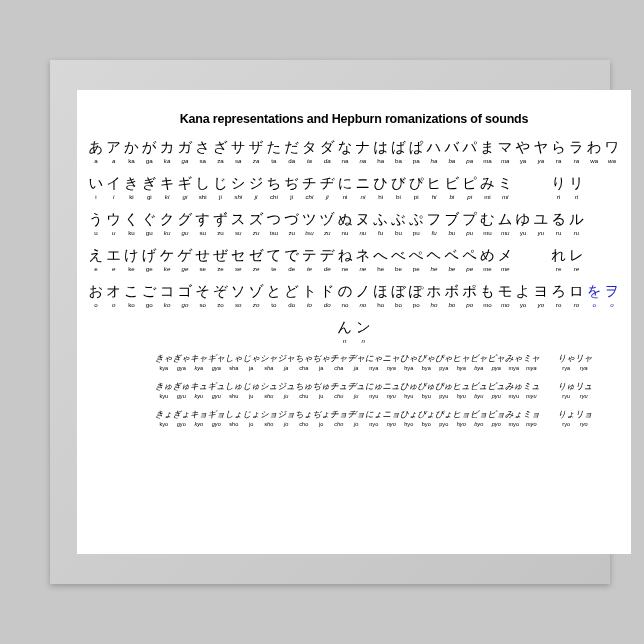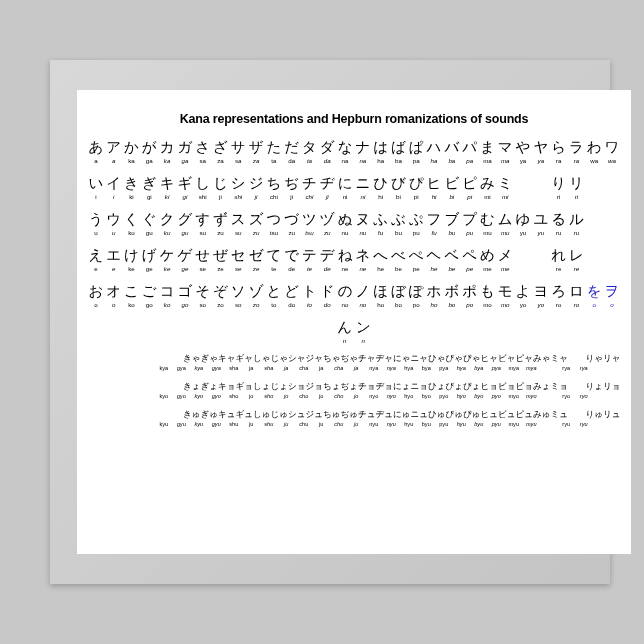--- a/index.html
+++ b/index.html
@@ -87,21 +87,22 @@
     margin-top: 8px;
     padding: 0 0px;
   }
   .yoon-row { margin-bottom: 9px; }
   .yoon-kana {
     display: flex;
     justify-content: flex-start;
     font-size: 8.6px;
     line-height: 11px;
     white-space: nowrap;
-    padding-left: 106px;
+    padding-left: 78px;
+    font-style: italic;
   }
   .yoon-romaji {
     display: flex;
     justify-content: flex-start;
     font-size: 5.6px;
     line-height: 8px;
     white-space: nowrap;
     padding-left: 78px;
   }
   .yoon-kana .cell { width: 17.5px; }
@@ -513,20 +514,76 @@
             <span class="cell italic">pya</span>
             <span class="cell">mya</span>
             <span class="cell italic">mya</span>
             <span class="cell"></span>
             <span class="cell">rya</span>
             <span class="cell italic">rya</span>
           </div>
         </div>
         <div class="yoon-row">
           <div class="yoon-kana">
+            <span class="cell">きゅ</span>
+            <span class="cell">ぎゅ</span>
+            <span class="cell">キュ</span>
+            <span class="cell">ギュ</span>
+            <span class="cell">しゅ</span>
+            <span class="cell">じゅ</span>
+            <span class="cell">シュ</span>
+            <span class="cell">ジュ</span>
+            <span class="cell">ちゅ</span>
+            <span class="cell">ぢゅ</span>
+            <span class="cell">チュ</span>
+            <span class="cell">ヂュ</span>
+            <span class="cell">にゅ</span>
+            <span class="cell">ニュ</span>
+            <span class="cell">ひゅ</span>
+            <span class="cell">びゅ</span>
+            <span class="cell">ぴゅ</span>
+            <span class="cell">ヒュ</span>
+            <span class="cell">ビュ</span>
+            <span class="cell">ピュ</span>
+            <span class="cell">みゅ</span>
+            <span class="cell">ミュ</span>
+            <span class="cell"></span>
+            <span class="cell">りゅ</span>
+            <span class="cell">リュ</span>
+          </div>
+          <div class="yoon-romaji">
+            <span class="cell">kyu</span>
+            <span class="cell">gyu</span>
+            <span class="cell italic">kyu</span>
+            <span class="cell italic">gyu</span>
+            <span class="cell">shu</span>
+            <span class="cell">ju</span>
+            <span class="cell italic">shu</span>
+            <span class="cell italic">ju</span>
+            <span class="cell">chu</span>
+            <span class="cell">ju</span>
+            <span class="cell italic">chu</span>
+            <span class="cell italic">ju</span>
+            <span class="cell">nyu</span>
+            <span class="cell italic">nyu</span>
+            <span class="cell">hyu</span>
+            <span class="cell">byu</span>
+            <span class="cell">pyu</span>
+            <span class="cell italic">hyu</span>
+            <span class="cell italic">byu</span>
+            <span class="cell italic">pyu</span>
+            <span class="cell">myu</span>
+            <span class="cell italic">myu</span>
+            <span class="cell"></span>
+            <span class="cell">ryu</span>
+            <span class="cell italic">ryu</span>
+          </div>
+        </div>
+        <div class="yoon-row">
+          <div class="yoon-kana">
             <span class="cell">きょ</span>
             <span class="cell">ぎょ</span>
             <span class="cell">キョ</span>
             <span class="cell">ギョ</span>
             <span class="cell">しょ</span>
             <span class="cell">じょ</span>
             <span class="cell">ショ</span>
             <span class="cell">ジョ</span>
             <span class="cell">ちょ</span>
             <span class="cell">ぢょ</span>
@@ -567,72 +624,16 @@
             <span class="cell italic">hyo</span>
             <span class="cell italic">byo</span>
             <span class="cell italic">pyo</span>
             <span class="cell">myo</span>
             <span class="cell italic">myo</span>
             <span class="cell"></span>
             <span class="cell">ryo</span>
             <span class="cell italic">ryo</span>
           </div>
         </div>
-        <div class="yoon-row">
-          <div class="yoon-kana">
-            <span class="cell">きゅ</span>
-            <span class="cell">ぎゅ</span>
-            <span class="cell">キュ</span>
-            <span class="cell">ギュ</span>
-            <span class="cell">しゅ</span>
-            <span class="cell">じゅ</span>
-            <span class="cell">シュ</span>
-            <span class="cell">ジュ</span>
-            <span class="cell">ちゅ</span>
-            <span class="cell">ぢゅ</span>
-            <span class="cell">チュ</span>
-            <span class="cell">ヂュ</span>
-            <span class="cell">にゅ</span>
-            <span class="cell">ニュ</span>
-            <span class="cell">ひゅ</span>
-            <span class="cell">びゅ</span>
-            <span class="cell">ぴゅ</span>
-            <span class="cell">ヒュ</span>
-            <span class="cell">ビュ</span>
-            <span class="cell">ピュ</span>
-            <span class="cell">みゅ</span>
-            <span class="cell">ミュ</span>
-            <span class="cell"></span>
-            <span class="cell">りゅ</span>
-            <span class="cell">リュ</span>
-          </div>
-          <div class="yoon-romaji">
-            <span class="cell">kyu</span>
-            <span class="cell">gyu</span>
-            <span class="cell italic">kyu</span>
-            <span class="cell italic">gyu</span>
-            <span class="cell">shu</span>
-            <span class="cell">ju</span>
-            <span class="cell italic">shu</span>
-            <span class="cell italic">ju</span>
-            <span class="cell">chu</span>
-            <span class="cell">ju</span>
-            <span class="cell italic">chu</span>
-            <span class="cell italic">ju</span>
-            <span class="cell">nyu</span>
-            <span class="cell italic">nyu</span>
-            <span class="cell">hyu</span>
-            <span class="cell">byu</span>
-            <span class="cell">pyu</span>
-            <span class="cell italic">hyu</span>
-            <span class="cell italic">byu</span>
-            <span class="cell italic">pyu</span>
-            <span class="cell">myu</span>
-            <span class="cell italic">myu</span>
-            <span class="cell"></span>
-            <span class="cell">ryu</span>
-            <span class="cell italic">ryu</span>
-          </div>
-        </div>
       </div>
 
   </div>
 </div>
 
 </body></html>

